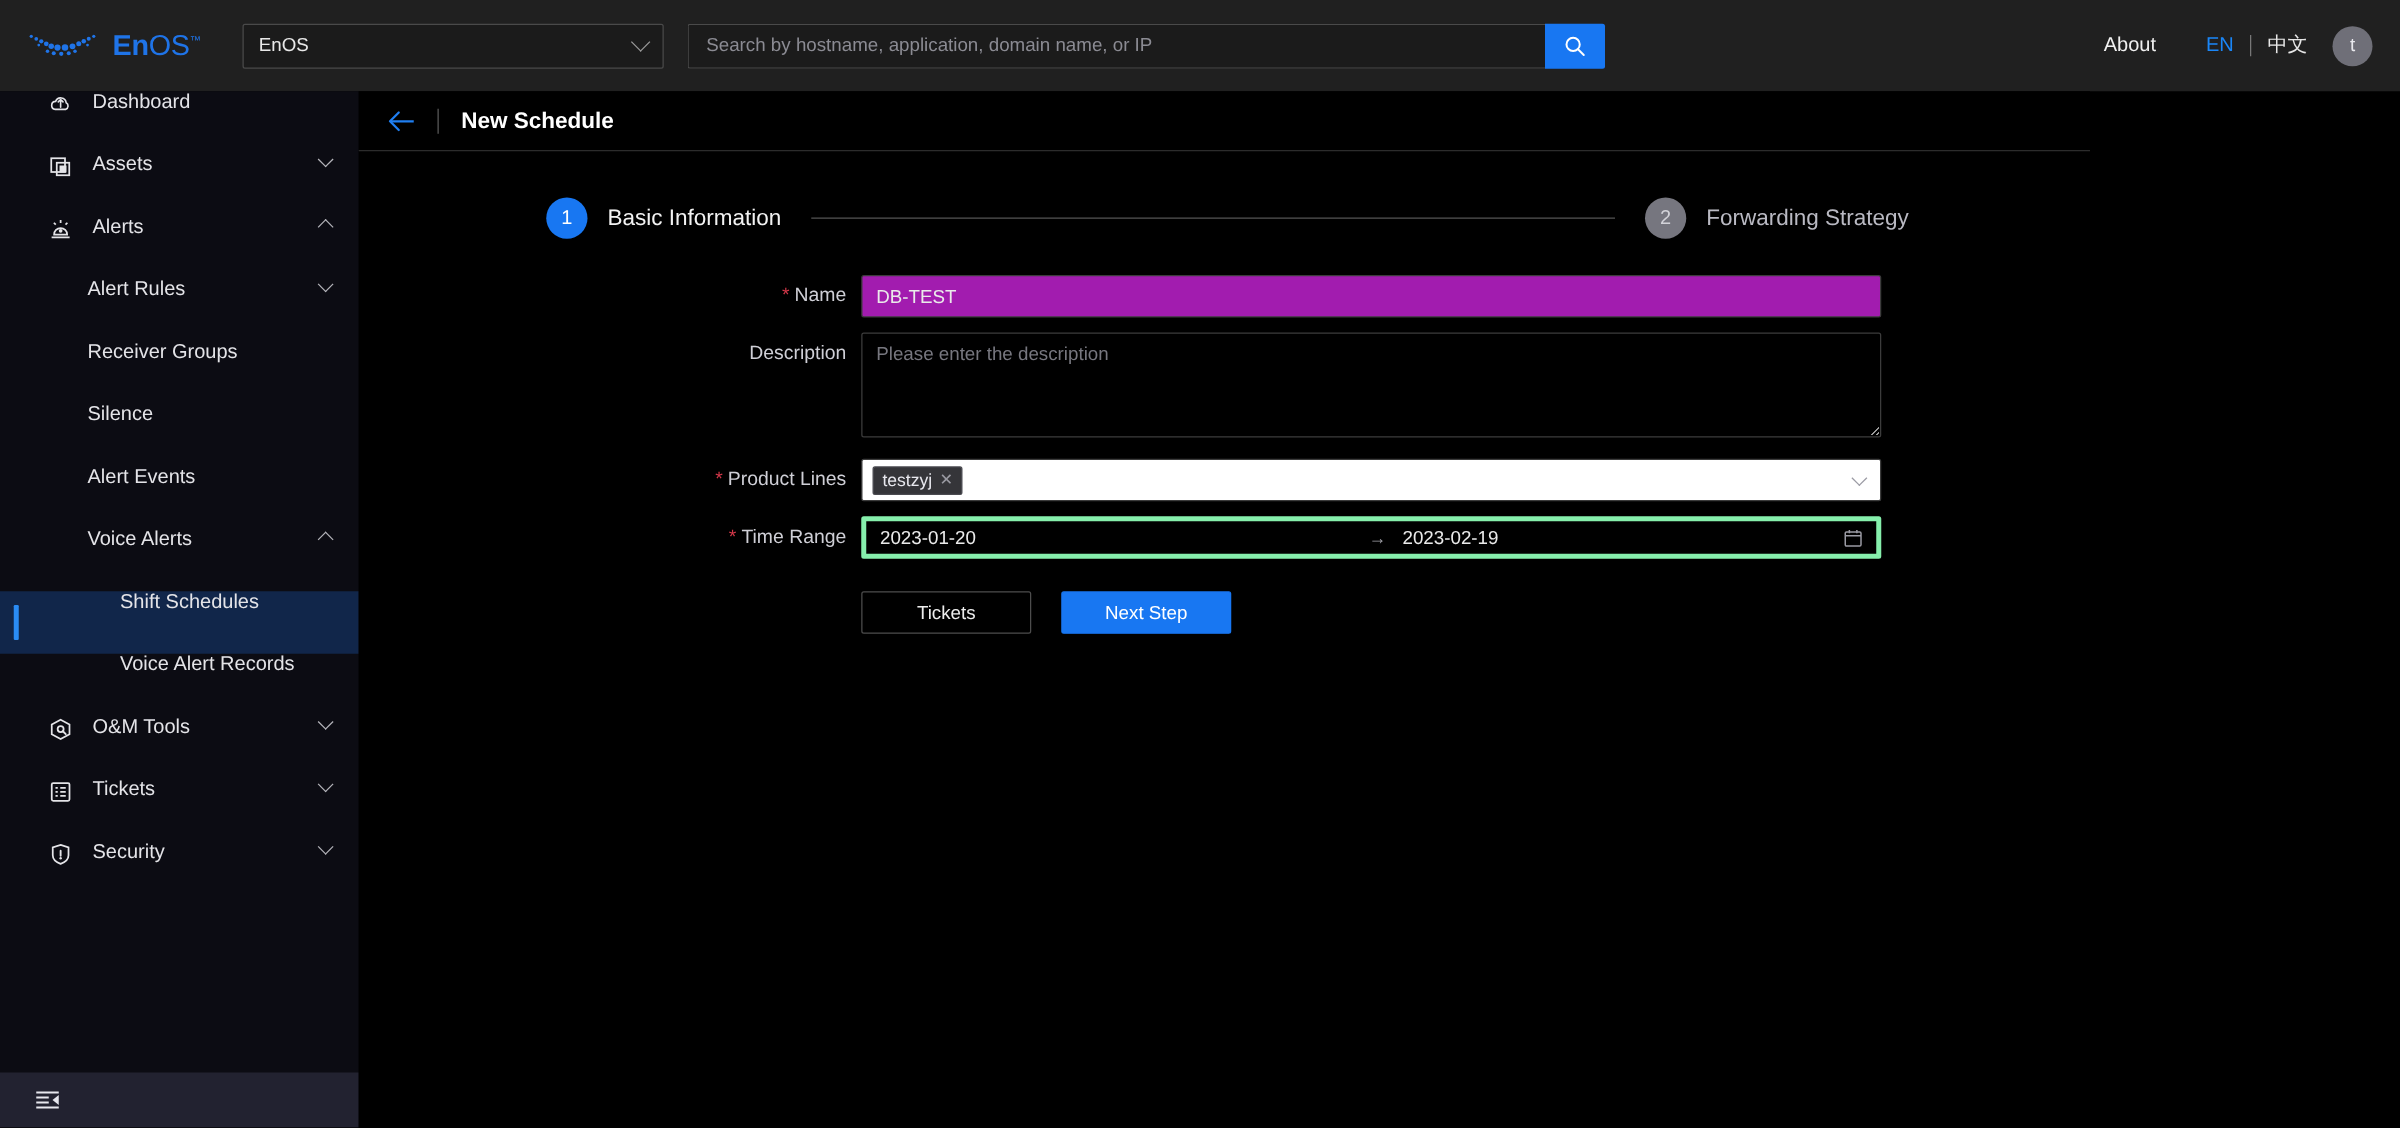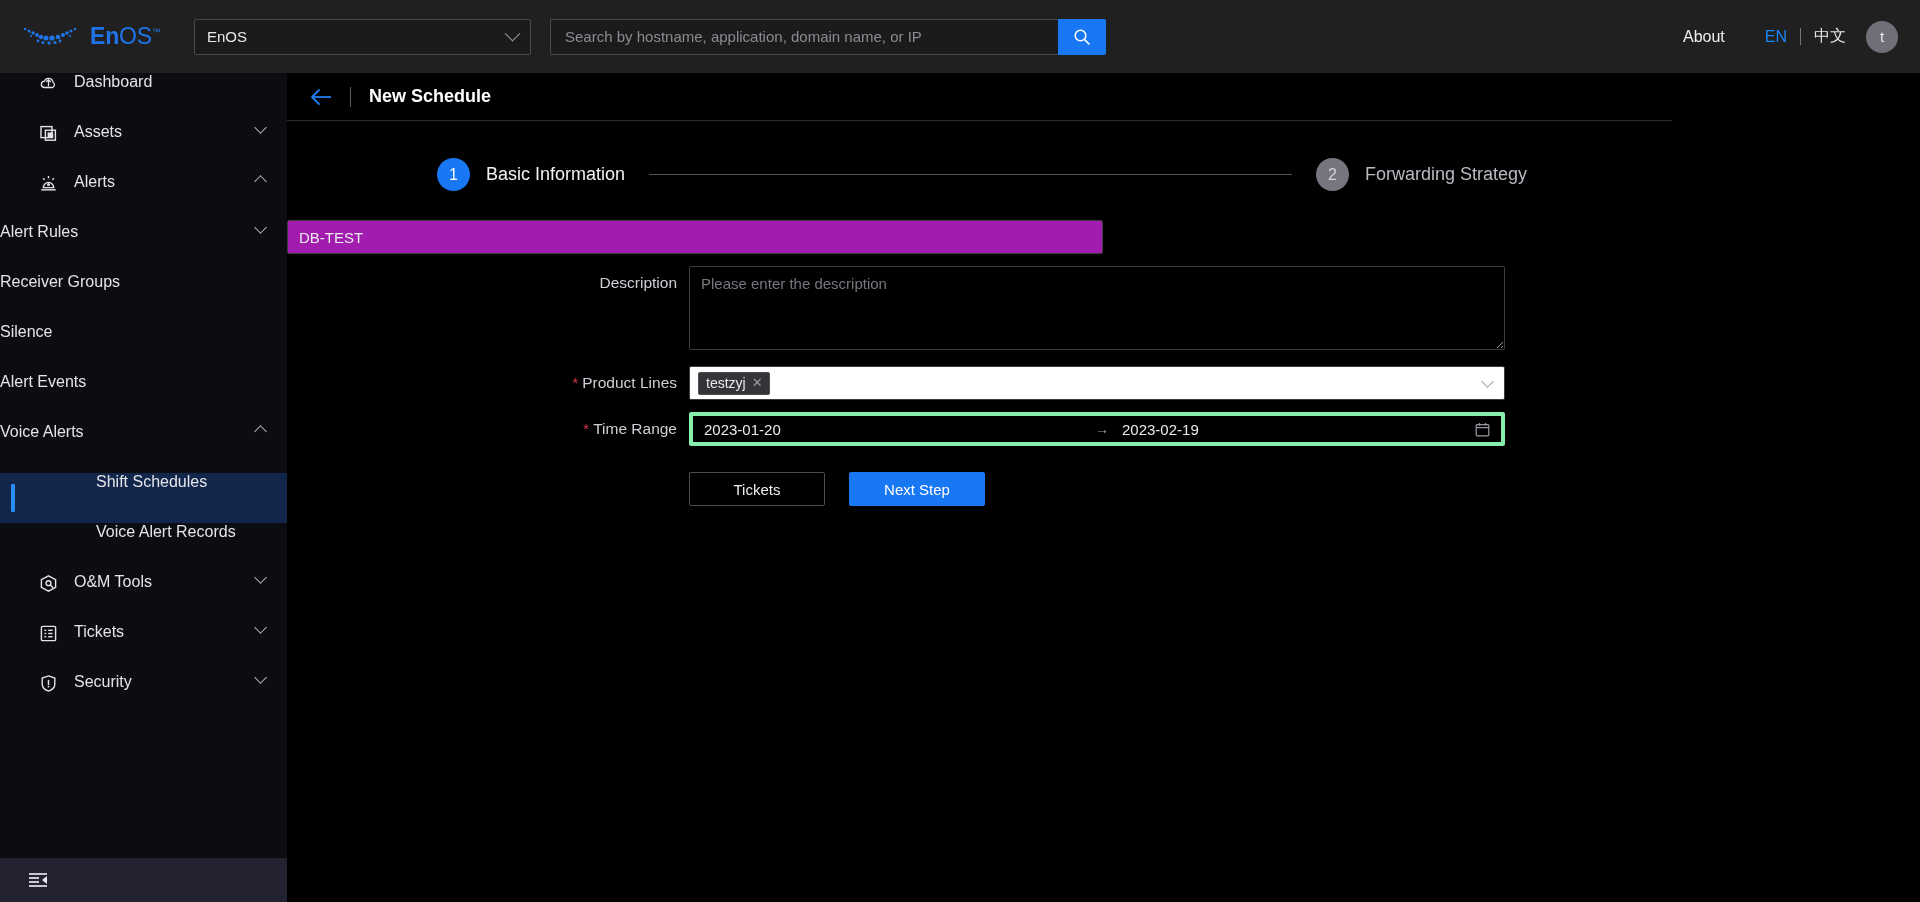--- a/index.html
+++ b/index.html
@@ -47,21 +47,21 @@
     border-right: 1.6px solid #9b9b9b;
     border-bottom: 1.6px solid #9b9b9b;
     transform: rotate(45deg) translate(-2px,-2px);
   }
 
   .search-wrap {
     margin-left: 19px;
     display: flex; align-items: center;
   }
   .search-input {
-    width: 508px; height: 36px;
+    width: 686px; height: 36px;
     background: #1b1b1b;
     border: 1px solid #4a4a4a;
     border-right: none;
     border-radius: 2px 0 0 2px;
     padding: 0 14px;
     color: #e8e8e8; font-size: 15px;
     font-family: "Liberation Sans", sans-serif;
     outline: none;
   }
   .search-input::placeholder { color: #8b8b93; }
@@ -106,21 +106,21 @@
     height: 50px; display: flex; align-items: flex-start;
     color: #e4e4e8; font-size: 16px; cursor: pointer;
     position: relative; padding-right: 22px;
   }
   .nav-item .ico {
     width: 20px; height: 20px; margin-left: 38px; margin-right: 16px;
     display: flex; align-items: center; justify-content: center;
     flex: 0 0 auto;
   }
   .nav-item .lbl { flex: 1 1 auto; }
-  .nav-item.sub .lbl { }
+  .nav-item.sub .lbl { margin-left: 70px; }
   .nav-item.sub2 .lbl { margin-left: 96px; }
   .nav-item.active {
     background: #11264a;
   }
   .nav-item.active::before {
     content: ""; position: absolute; left: 11px; top: 11px;
     width: 4px; height: 28px; background: #2a8cf5; border-radius: 1px;
   }
   .nav-chev {
     width: 9px; height: 9px;
@@ -443,20 +443,23 @@
     <span class="step-line"></span>
     <div class="step">
       <span class="step-num todo">2</span>
       <span class="step-label todo">Forwarding Strategy</span>
     </div>
   </div>
 
   <div class="form">
 
     <div class="row">
+      <div class="row-label">
+        <span class="req">*</span><span>Name</span>
+      </div>
       <div class="field">
         <input class="txt-input" value="DB-TEST" style="">
       </div>
     </div>
 
     <div class="row">
       <div class="row-label">Description</div>
       <div class="field">
         <textarea class="txt-area" placeholder="Please enter the description" style=""></textarea>
       </div>

